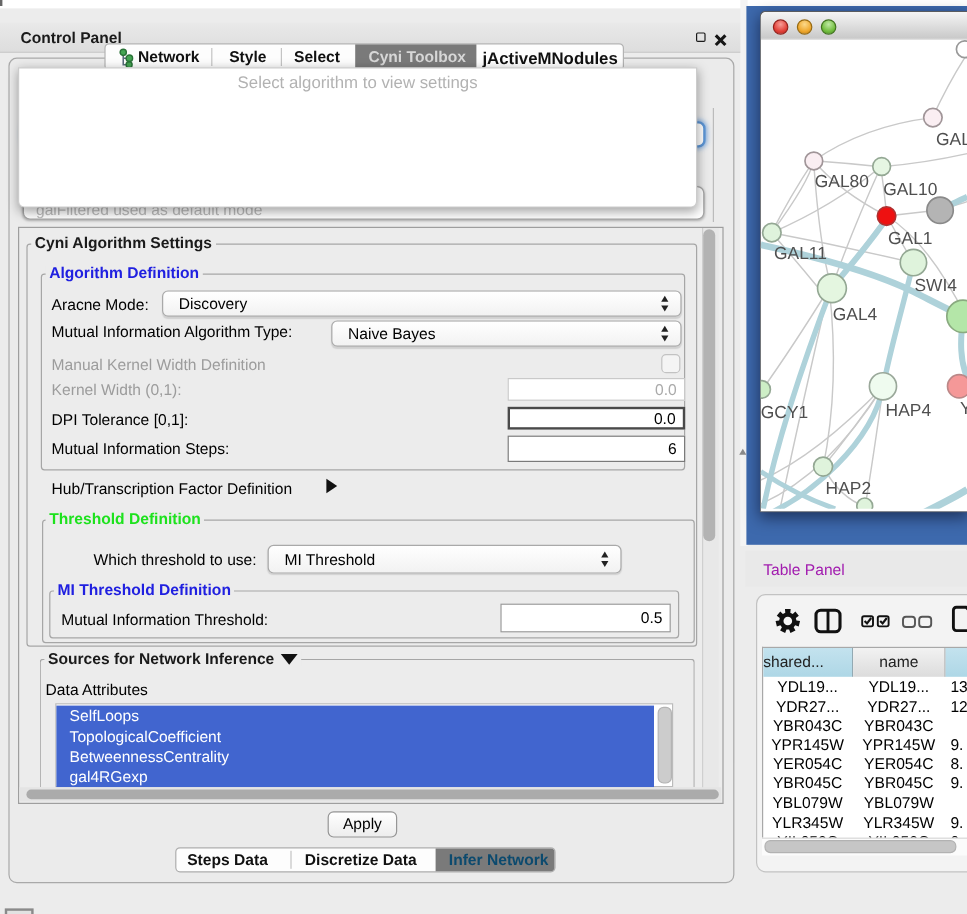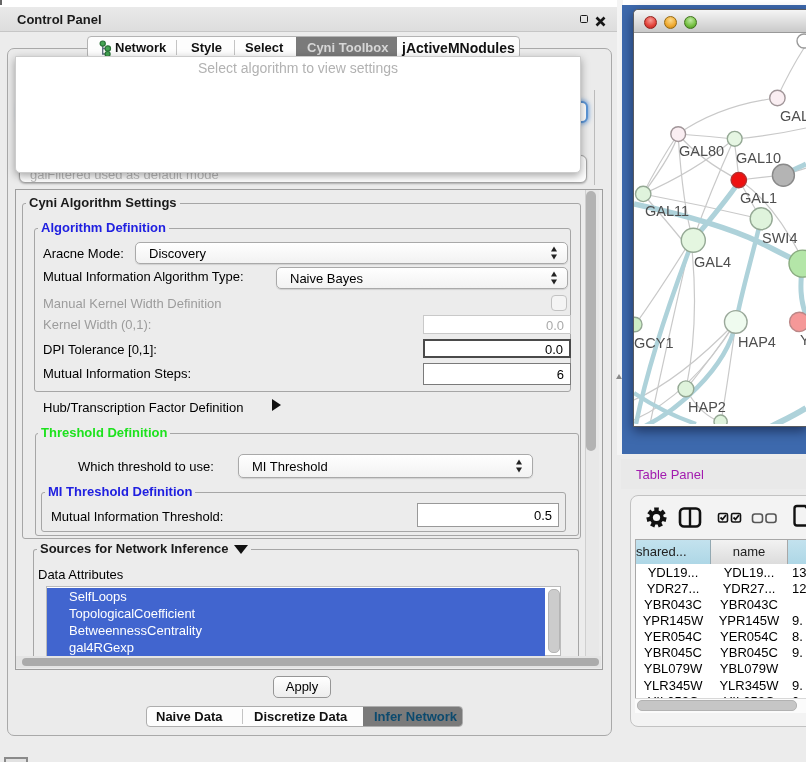--- a/index.html
+++ b/index.html
@@ -16,21 +16,21 @@
 .arr:after{content:"";position:absolute;left:0;bottom:0;border-left:3.5px solid transparent;border-right:3.5px solid transparent;border-top:5px solid #222}
 .fld{position:absolute;background:#fff;font-size:13px;text-align:right;white-space:nowrap}
 .fld span{position:absolute;right:6px;top:50%;transform:translateY(-50%)}
 </style>
 </head>
 <body>
 
 <div class="a" style="left:0;top:0;width:806px;height:7px;background:#fff"></div>
 <div class="a" style="left:0;top:0;width:2px;height:5px;background:#666"></div>
 
-<div class="a" style="left:0;top:7px;width:618px;height:24px;background:linear-gradient(#e9e9e9,#dddddd);border-bottom:1px solid #c6c6c6">
+<div class="a" style="left:0;top:19px;width:618px;height:24px;background:linear-gradient(#e9e9e9,#dddddd);border-bottom:1px solid #c6c6c6">
   <div class="a" style="left:17px;top:5px;font-size:13px;font-weight:bold;color:#1a1a1a">Control Panel</div>
   <div class="a" style="left:579.5px;top:7.5px;width:6px;height:6px;border:1.6px solid #1a1a1a;border-radius:1.5px"></div>
   <svg class="a" style="left:595px;top:8.5px" width="11" height="11" viewBox="0 0 11 11">
       <path d="M1.5 1.5 L9.5 9.5 M9.5 1.5 L1.5 9.5" stroke="#161616" stroke-width="2.6"></path>
     </svg>
 </div>
 
 <div class="a" style="left:7px;top:48px;width:603px;height:686px;border:1px solid #a9a9a9;border-radius:7px;background:#ebebeb"></div>
 
 <div class="a" style="left:87px;top:36px;width:431px;height:21px;background:#fdfdfd;border:1px solid #b3b3b3;border-radius:4px;font-size:13px;font-weight:bold;color:#111">
@@ -102,55 +102,55 @@
     <span>6</span>
   </div>
 
 <div class="lbl" style="left:43px;top:400px">Hub/Transcription Factor Definition</div>
 <div class="a" style="left:272px;top:399px;width:0;height:0;border-top:6.5px solid transparent;border-bottom:6.5px solid transparent;border-left:9px solid #111"></div>
 
 <div class="grp" style="left:35px;top:433px;width:542px;height:101px"></div>
 <div class="gt" style="left:38px;top:426px;color:#1de21d">Threshold Definition</div>
 
 <div class="lbl" style="left:78px;top:459px">Which threshold to use:</div>
-<div class="combo" style="left:238px;top:454px;width:293px;height:22px">
+<div class="combo" style="left:223px;top:454px;width:293px;height:22px">
     <span class="tx">MI Threshold</span>
     <span class="arr"></span>
   </div>
 
 <div class="grp" style="left:41px;top:492px;width:523px;height:38px"></div>
 <div class="gt" style="left:45px;top:485px;color:#2020e0">MI Threshold Definition</div>
 
 <div class="lbl" style="left:51px;top:509px">Mutual Information Threshold:</div>
 <div class="fld" style="left:417px;top:503px;width:140px;height:22px;border:1px solid #999;color:#000">
     <span>0.5</span>
   </div>
 
 <div class="a" style="left:33px;top:549px;width:544px;height:106px;border:1px solid #a6a6a6;border-bottom:none;border-radius:3px 3px 0 0"></div>
 <div class="gt" style="left:37px;top:542px;color:#1a1a1a">Sources for Network Inference <span style="display:inline-block;width:0;height:0;border-left:7px solid transparent;border-right:7px solid transparent;border-top:9px solid #111;vertical-align:middle;margin-left:2px"></span></div>
 
 <div class="lbl" style="left:38px;top:567px">Data Attributes</div>
 
 <div class="a" style="left:46px;top:586px;width:513px;height:68px;background:#fff;border:1px solid #bbbbbb">
-  <div class="a" style="left:0;top:1px;width:498px;height:68px;background:#4165cf;color:#fff;font-size:13px;line-height:17px;padding-left:22px;box-sizing:border-box">SelfLoops<br>TopologicalCoefficient<br>BetweennessCentrality<br>gal4RGexp</div>
+  <div class="a" style="left:0;top:1px;width:498px;height:68px;background:#4165cf;color:#fff;font-size:13px;line-height:17px;padding-left:11px;box-sizing:border-box">SelfLoops<br>TopologicalCoefficient<br>BetweennessCentrality<br>gal4RGexp</div>
   <div class="a" style="left:501px;top:2px;width:10px;height:62px;background:#cccccc;border:1px solid #b4b4b4;border-radius:5px"></div>
 </div>
 
 <div class="a" style="left:585px;top:190px;width:13px;height:477px;background:#e8e8e8;border-left:1px solid #cfcfcf"></div>
 <div class="a" style="left:586px;top:191px;width:10px;height:260px;background:#b3b3b3;border-radius:5px"></div>
 
 <div class="a" style="left:16px;top:656px;width:585px;height:12px;background:#e4e4e4"></div>
 <div class="a" style="left:22px;top:658px;width:577px;height:8px;background:#ababab;border-radius:4px"></div>
 
 <div class="a" style="left:273px;top:676px;width:56px;height:20px;border:1px solid #969696;border-radius:5px;background:linear-gradient(#ffffff,#ededed);font-size:13px;text-align:center;line-height:20px">Apply</div>
 
 <div class="a" style="left:146px;top:706px;width:315px;height:19px;background:#fdfdfd;border:1px solid #adadad;border-radius:4px;font-size:13px;font-weight:bold;color:#111">
   <div class="a" style="left:95px;top:2px;width:1px;height:15px;background:#c4c4c4"></div>
   <div class="a" style="left:216px;top:0;width:99px;height:19px;background:#7a7a7a;border-radius:0 3px 3px 0"></div>
-  <div class="a" style="left:9px;top:2px">Naive Data</div>
+  <div class="a" style="left:9px;top:2px">Steps Data</div>
   <div class="a" style="left:107px;top:2px">Discretize Data</div>
   <div class="a" style="left:227px;top:2px;color:#0c4a6e">Infer Network</div>
 </div>
 
 <div class="a" style="left:617px;top:0;width:6px;height:455px;background:#f4f4f4"></div>
 <div class="a" style="left:622px;top:5px;width:184px;height:449px;background:#3d69ad"></div>
 
 <div class="a" style="left:633px;top:9px;width:173px;height:416px;border:1px solid #5a5c60;border-right:none;border-radius:5px 0 0 0;box-shadow:0 4px 12px rgba(0,0,20,0.5);background:#fff">
   <div class="a" style="left:0;top:0;width:173px;height:22px;background:linear-gradient(#f5f5f5,#c9c9c9);border-bottom:1px solid #999;border-radius:5px 0 0 0">
     <div class="a" style="left:10px;top:5.5px;width:11px;height:11px;border-radius:50%;background:radial-gradient(circle at 50% 30%,#f79d97,#e2423a 60%,#b2251e);border:0.5px solid #93201b"></div>

